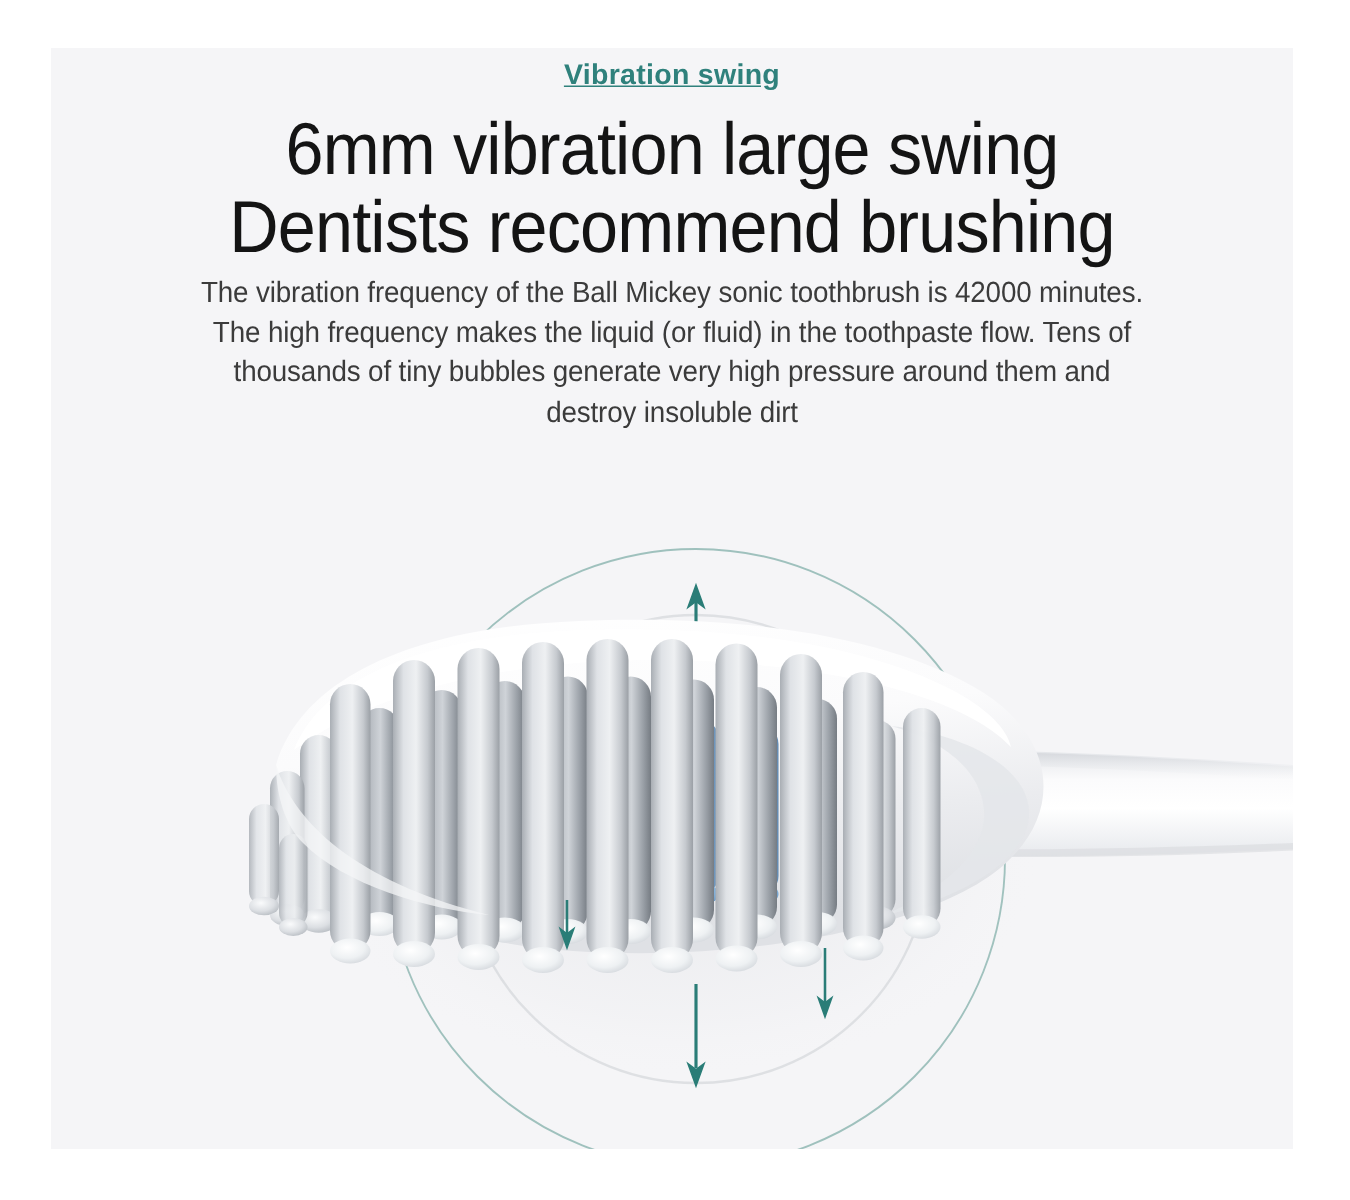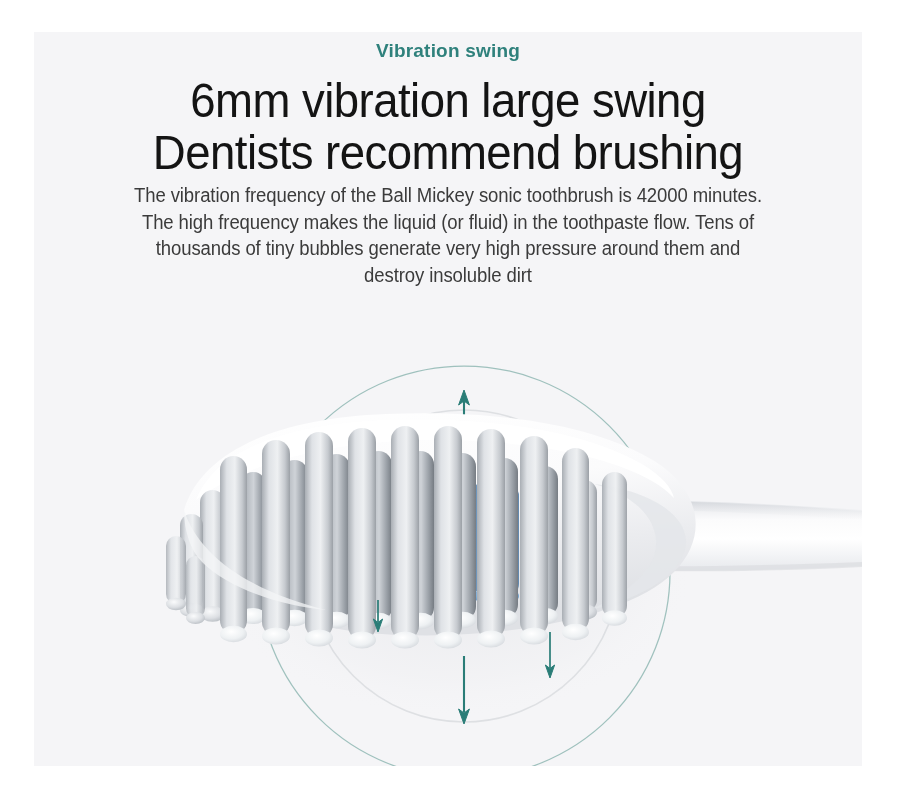--- a/index.html
+++ b/index.html
@@ -37,20 +37,21 @@
     position: absolute;
     left: 0;
     top: 8px;
     width: 828px;
     text-align: center;
     color: #2f817c;
     font-size: 19px;
     font-weight: bold;
     letter-spacing: .2px;
     font-family: "Liberation Sans", "DejaVu Sans", sans-serif;
+    text-decoration: underline;
   }
 
   .headline {
     position: absolute;
     left: 0;
     top: 42px;
     width: 828px;
     text-align: center;
     color: #141414;
     font-size: 49px;

